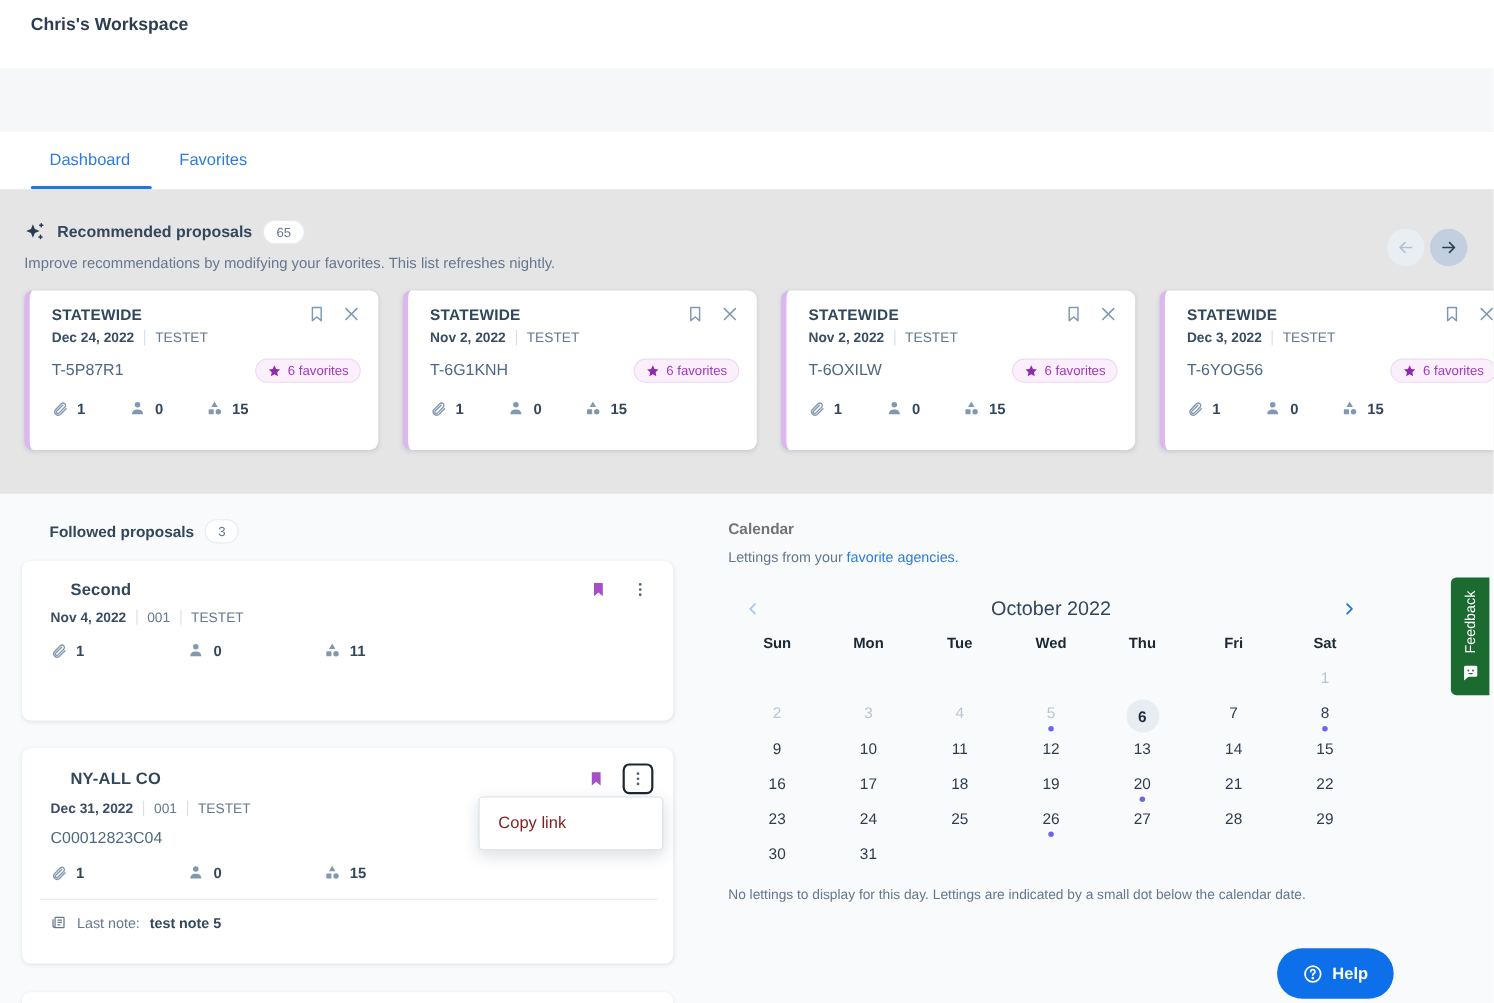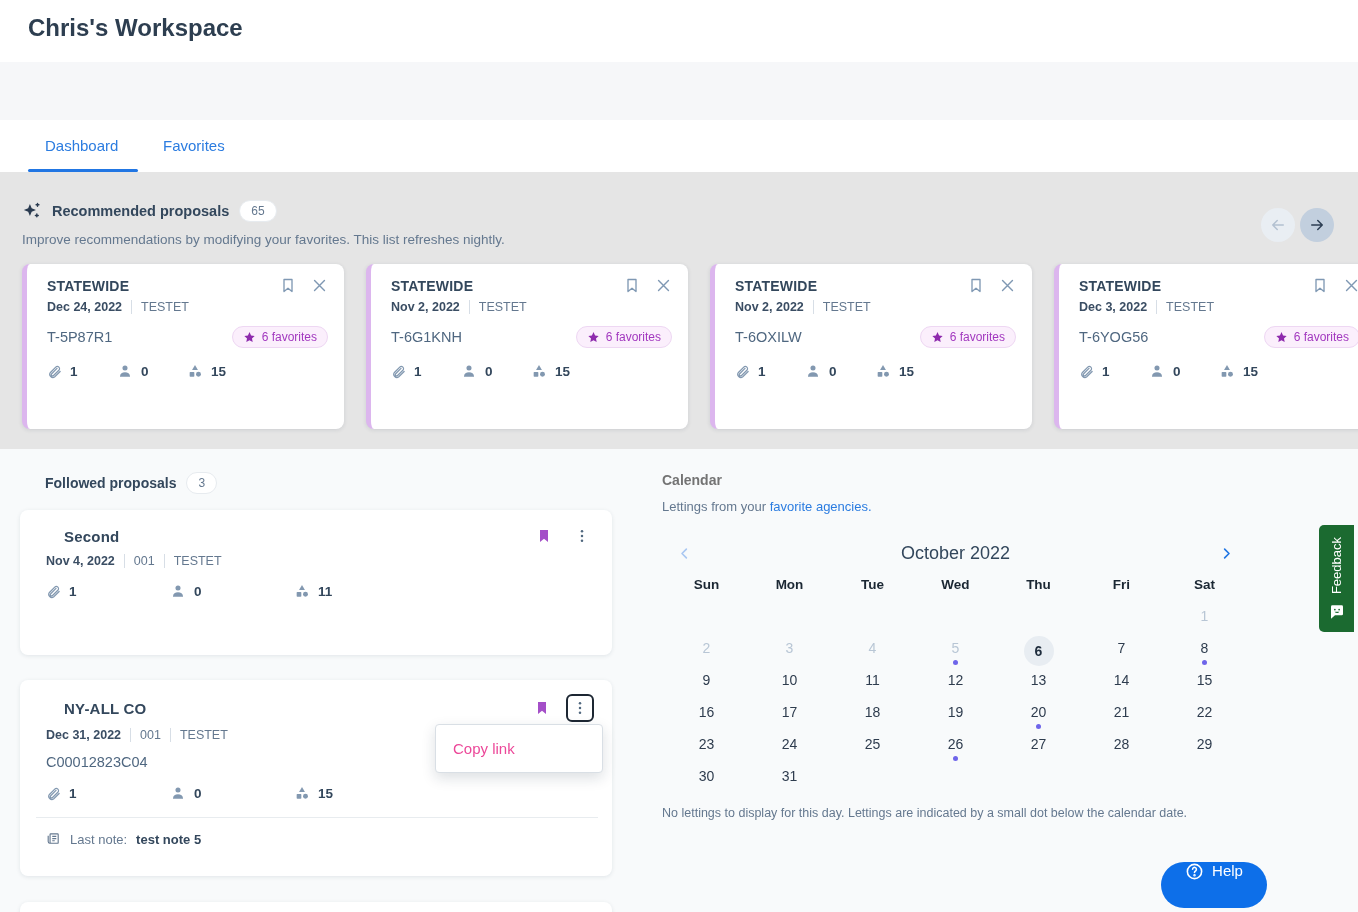--- a/index.html
+++ b/index.html
@@ -1,39 +1,39 @@
 <!DOCTYPE html>
 <html><head>
 <meta charset="utf-8">
 <style>
   * { margin:0; padding:0; box-sizing:border-box; }
   body { font-family:"Liberation Sans","DejaVu Sans",sans-serif; background:#fff; }
   .page { position:relative; width:1358px; height:912px; overflow:hidden; background:#fff; }
 
   
-  .app-title { position:absolute; left:28px; top:14px; font-size:24px; font-weight:700; color:#2d3e50; }
+  .app-title { position:absolute; left:28px; top:14px; font-size:16px; font-weight:700; color:#2d3e50; }
   .top-band { position:absolute; left:0; top:62px; width:1358px; height:58px; background:#f6f7f9; }
 
   
   .tabs { position:absolute; left:0; top:120px; width:1358px; height:52px; background:#fff; }
   .tab { position:absolute; top:0; height:52px; line-height:52px; font-size:15px; color:#2b7ce0; cursor:pointer; }
   .tab-underline { position:absolute; left:28px; bottom:0; width:110px; height:3px; background:#2176e3; border-radius:2px; }
 
   
   .reco { position:absolute; left:0; top:172px; width:1358px; height:277px; background:#e5e5e5; overflow:hidden; }
   .reco-head { position:absolute; left:22px; top:28px; display:flex; align-items:center; gap:10px; }
   .reco-title { font-size:14.5px; font-weight:700; color:#33475c; }
   .count-badge { display:inline-block; padding:3px 11px; background:#fff; border:1px solid #e7ebef; border-radius:12px; font-size:12px; color:#64788f; }
   .reco-sub { position:absolute; left:22px; top:60px; font-size:13.5px; color:#64788f; }
   .nav-circle { position:absolute; top:36px; width:34px; height:34px; border-radius:50%; display:flex; align-items:center; justify-content:center; }
   .nav-prev { left:1261px; background:#e9eef3; }
   .nav-next { left:1300px; background:#c2cfde; cursor:pointer; }
   .reco-cards { position:absolute; left:22px; top:92px; display:flex; gap:22px; }
 
-  .pcard { width:322px; height:165px; background:#fff; border-radius:8px; border-left:5px solid #dcb6ee;
+  .pcard { width:322px; height:145px; background:#fff; border-radius:8px; border-left:5px solid #dcb6ee;
            box-shadow:0 1px 4px rgba(24,45,66,0.12); padding:13px 16px 12px 20px; flex:0 0 auto; position:relative; }
   .pcard-title-row { display:flex; align-items:center; justify-content:space-between; }
   .pcard-title { font-size:14px; font-weight:700; color:#33475c; letter-spacing:.2px; }
   .pcard-actions { display:flex; align-items:center; gap:15px; }
   .meta-row { display:flex; align-items:center; gap:9px; margin-top:6px; }
   .meta-date { font-size:12.5px; font-weight:700; color:#3a4d63; }
   .meta-sep { width:1px; height:14px; background:#d7dee6; }
   .meta-dim { font-size:12.5px; color:#64788f; }
   .id-row { display:flex; align-items:center; justify-content:space-between; margin-top:12px; }
   .pcard-id { font-size:14.5px; color:#4f6780; }
@@ -56,21 +56,21 @@
   .kebab-btn { display:flex; align-items:center; justify-content:center; width:24px; height:24px; border-radius:6px; cursor:pointer; }
   .kebab-focused { border:2px solid #1d2733; width:28px; height:28px; }
   .note-divider { border-top:1px solid #e8ecef; margin:16px -4px 0 -10px; }
   .note-row { display:flex; align-items:center; gap:9px; margin-top:14px; font-size:13px; }
   .note-label { color:#64788f; }
   .note-value { color:#33475c; font-weight:700; }
 
   
   .menu { position:absolute; left:435px; top:724px; width:168px; background:#fff; border:1px solid #d9dfe5;
           border-radius:4px; box-shadow:0 5px 14px rgba(20,40,60,0.15); z-index:30; }
-  .menu-item { height:47px; display:flex; align-items:center; padding:0 17px; font-size:15px; color:#ec4899; cursor:pointer; }
+  .menu-item { height:47px; display:flex; align-items:center; padding:0 17px; font-size:15px; color:#7f1d1d; cursor:pointer; }
   .menu-item + .menu-item { border-top:1px solid #e4e8ec; }
   .menu-link { color:#1f6fe0; gap:9px; }
 
   .partial-card { position:absolute; left:20px; top:902px; width:592px; height:14px; background:#fff;
                   border-radius:8px 8px 0 0; box-shadow:0 1px 4px rgba(24,45,66,0.10); }
 
   
   .cal-title { position:absolute; left:662px; top:472px; font-size:14px; font-weight:600; color:#737373; }
   .cal-sub { position:absolute; left:662px; top:499px; font-size:13px; color:#64788f; }
   .cal-sub a { color:#2b7ce0; text-decoration:none; cursor:pointer; }
@@ -85,21 +85,21 @@
               grid-template-columns:repeat(7,83px); grid-auto-rows:32px; }
   .cal-cell { display:flex; flex-direction:column; align-items:center; cursor:pointer; }
   .cal-num { width:30px; height:24px; display:flex; align-items:center; justify-content:center; font-size:14px; color:#2e3c4e; }
   .cal-cell.muted .cal-num { color:#b8c6d5; }
   .cal-cell.today .cal-num { background:#e8edf2; border-radius:50%; height:30px; font-weight:700; color:#1f2d3d; }
   .cal-dot { width:5px; height:5px; border-radius:50%; background:#6e65ea; margin-top:0px; }
   .cal-foot { position:absolute; left:662px; top:806px; font-size:12.5px; color:#64788f; }
 
   
   .help-btn { position:absolute; left:1161px; top:862px; width:106px; height:46px; background:#0d6fe9; border-radius:23px;
-              display:flex; align-items:flex-start; justify-content:center; gap:8px; color:#fff; font-size:15px; font-weight:400; cursor:pointer; }
+              display:flex; align-items:center; justify-content:center; gap:8px; color:#fff; font-size:15px; font-weight:700; cursor:pointer; }
   .feedback-tab { position:absolute; left:1319px; top:525px; width:35px; height:107px; background:#1b6a30;
                   border-radius:5px 0 0 5px; display:flex; flex-direction:column; align-items:center; justify-content:center;
                   gap:9px; cursor:pointer; z-index:40; }
   .feedback-label { writing-mode:vertical-rl; transform:rotate(180deg); color:#fff; font-size:13px; }
   .icon { display:inline-flex; align-items:center; justify-content:center; }
 </style>
 </head>
 <body>
 
 <div class="page">

